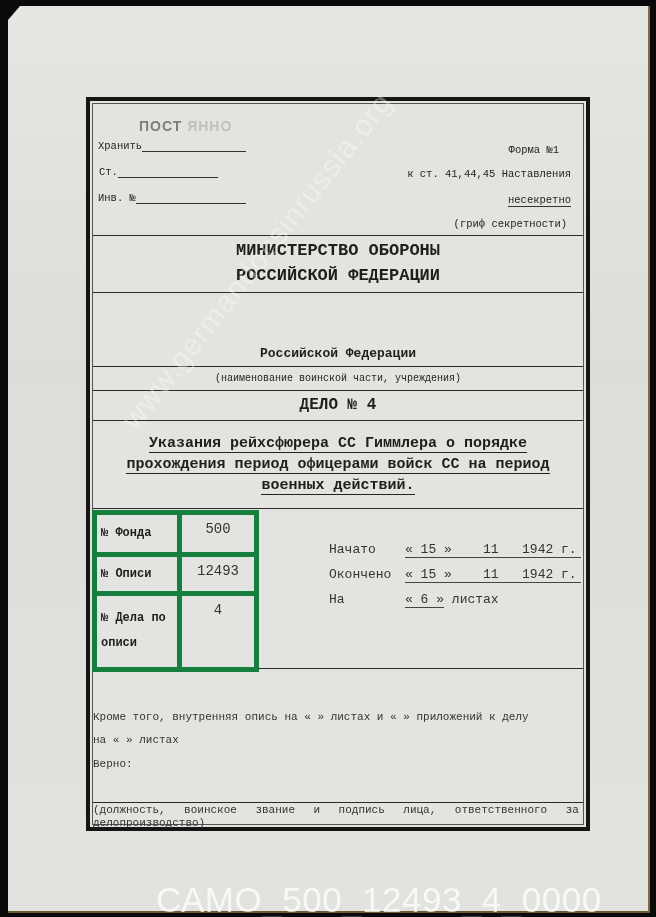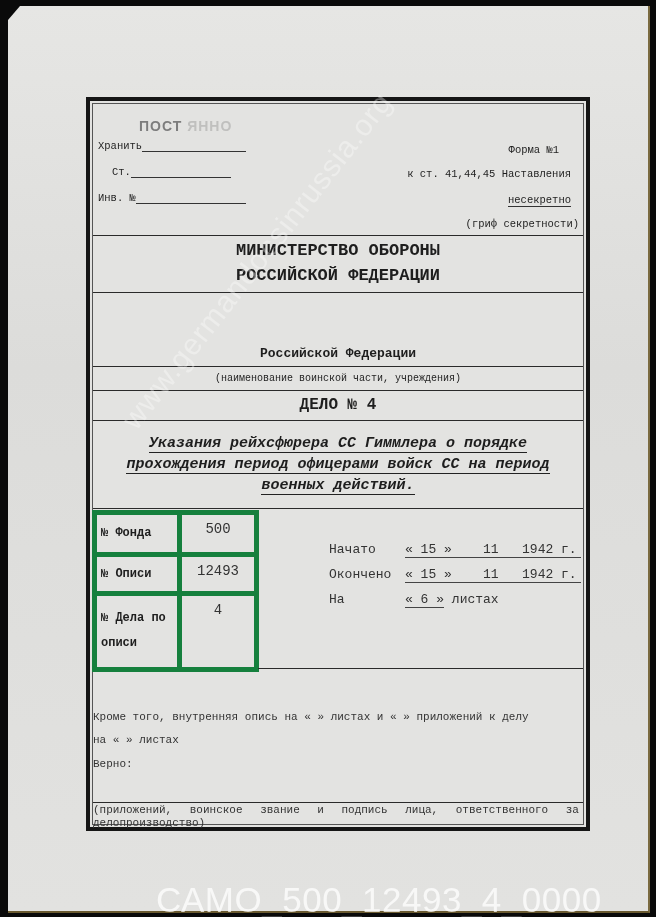--- a/index.html
+++ b/index.html
@@ -38,21 +38,21 @@
       left: 0; right: 0; text-align: center;
     }
     .title-mid {
       font-family: "Liberation Mono", monospace; font-weight: bold; font-size: 13px;
       left: 0; right: 0; text-align: center;
     }
     .subject {
       font-family: "Liberation Mono", monospace; font-weight: bold; font-size: 15px;
       left: 0; right: 0; text-align: center; line-height: 21px;
     }
-    .subject span { border-bottom: 1.5px solid #222; font-style: italic; }
+    .subject span { border-bottom: 1.5px solid #222; }
     .info-table {
       position: absolute; left: -1px; top: 406px; width: 167px; height: 162px;
       border: 3px solid #151515; border-collapse: collapse; box-sizing: border-box;
     }
     .info-table td { border: 5px solid #15803d; font-size: 12px; padding: 0 0 0 4px; }
     .info-table td.lbl { font-weight: bold; width: 76px; }
     .info-table td.val { text-align: center; font-size: 14px; padding: 0; vertical-align: top; padding-top: 6px; color: #333; }
     .dates { font-size: 13px; color: #333; }
     .dates .lab { display: inline-block; width: 76px; }
     .dates .ul { border-bottom: 1px solid #444; display: inline-block; }
@@ -78,33 +78,33 @@
   <div class="form-inner">
 
     <div class="abs stamp" style="left:46px; top:14px;">
       <span>ПОСТ</span>
       <span class="faded">ЯННО</span>
     </div>
 
     <div class="abs small" style="left:5px; top:36px;">
       <span>Хранить</span><span class="uline" style="width:104px;"></span>
     </div>
-    <div class="abs small" style="left:19px; top:62px;">
+    <div class="abs small" style="left:6px; top:62px;">
       <span>Ст.</span><span class="uline" style="width:100px;"></span>
     </div>
     <div class="abs small" style="left:5px; top:88px;">
       <span>Инв. №</span><span class="uline" style="width:110px;"></span>
     </div>
 
     <div class="abs small" style="right:24px; top:40px;">Форма №1</div>
     <div class="abs small" style="right:12px; top:64px;">к ст. 41,44,45 Наставления</div>
     <div class="abs small" style="right:12px; top:90px;">
       <span style="border-bottom:1px solid #333;">несекретно</span>
     </div>
-    <div class="abs small" style="right:4px; top:114px;margin-left:20px;">(гриф секретности)</div>
+    <div class="abs small" style="right:16px; top:114px;margin-left:20px;">(гриф секретности)</div>
 
     <div class="hline" style="top:131px;"></div>
 
     <div class="abs title-big" style="top:137px;">МИНИСТЕРСТВО ОБОРОНЫ</div>
     <div class="abs title-big" style="top:162px;">РОССИЙСКОЙ ФЕДЕРАЦИИ</div>
 
     <div class="hline" style="top:188px;"></div>
 
     <div class="abs title-mid" style="top:242px;">Российской Федерации</div>
 
@@ -155,21 +155,21 @@
 
     <div class="hline" style="top:564px; left:165px;"></div>
 
     <div class="abs body-text" style="left:0; top:607px;">Кроме того, внутренняя опись на «    » листах и «    » приложений к делу</div>
     <div class="abs body-text" style="left:0; top:630px;">на «    » листах</div>
     <div class="abs body-text" style="left:0; top:654px;">Верно:</div>
 
     <div class="hline" style="top:698px;"></div>
 
     <div class="abs body-text just" style="left:0; right:4px; top:700px;">
-      <span>(приложений,</span>
+      <span>(должность,</span>
       <span>воинское</span>
       <span>звание</span>
       <span>и</span>
       <span>подпись</span>
       <span>лица,</span>
       <span>ответственного</span>
       <span>за</span>
     </div>
     <div class="abs body-text" style="left:0; top:713px;">делопроизводство)</div>
   </div>

